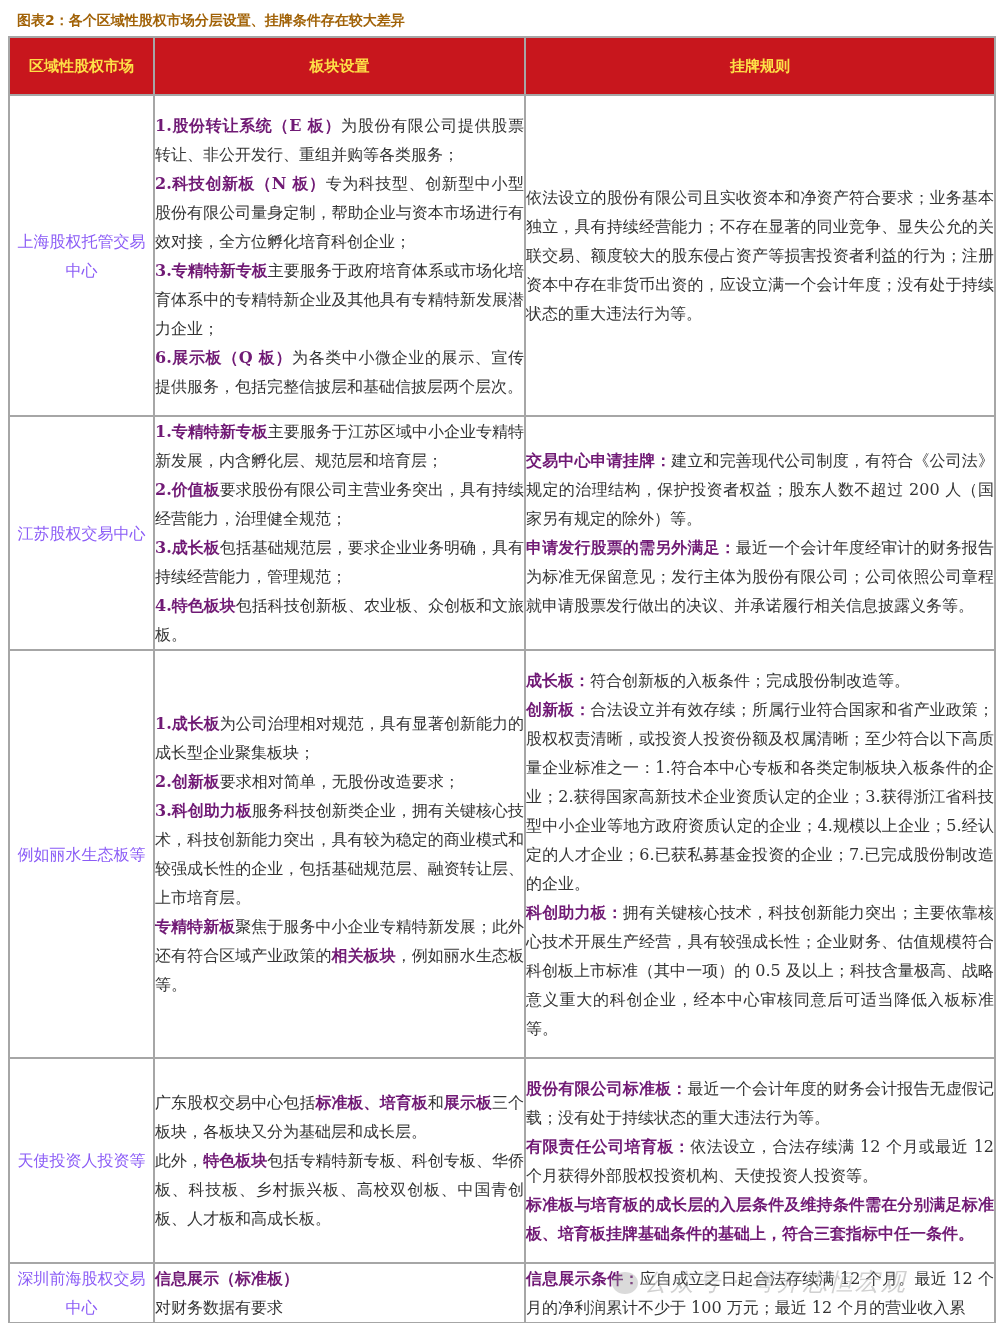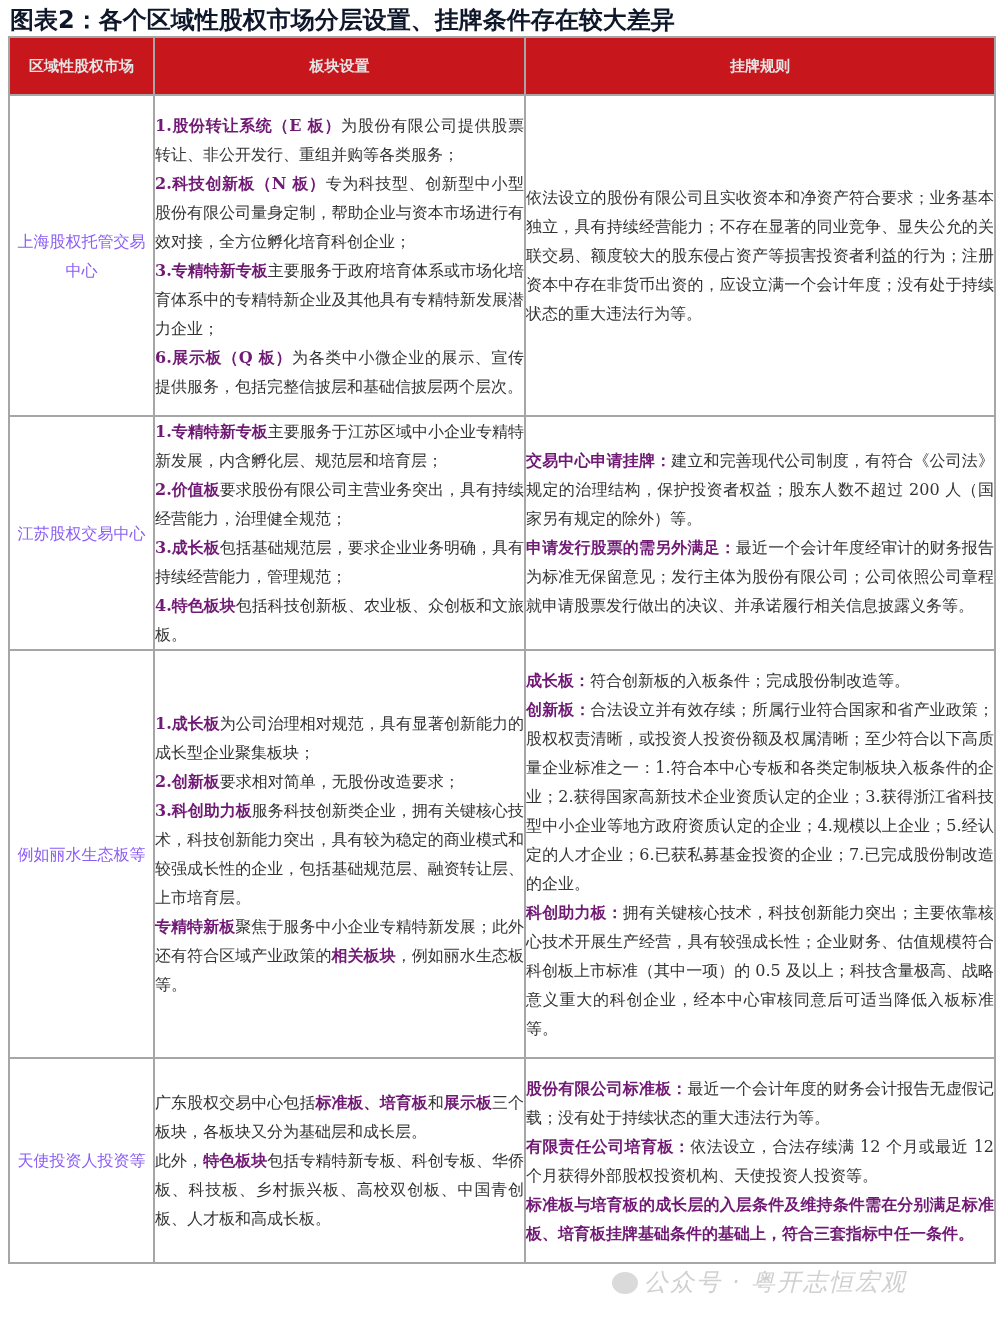--- a/index.html
+++ b/index.html
@@ -2,39 +2,39 @@
 <html><head>
 <meta charset="utf-8">
 <style>
   html, body { margin: 0; padding: 0; background: #ffffff; }
   body {
     width: 1000px; height: 1323px; overflow: hidden; position: relative;
     font-family: "DejaVu Serif", "Liberation Serif", serif;
     color: #222;
   }
   .title {
-    position: absolute; left: 10px; top: 8px;
+    position: absolute; left: 17px; top: 8px;
     font-family: "DejaVu Sans", "Liberation Sans", sans-serif;
-    font-size: 24px; font-weight: bold; color: #0f172a; letter-spacing: 0px;
+    font-size: 14px; font-weight: bold; color: #a16207; letter-spacing: 0px;
     line-height: 24px;
   }
   table.main {
     position: absolute; left: 8px; top: 36px;
     width: 986px;
     border-collapse: collapse;
     table-layout: fixed;
   }
   table.main td, table.main th {
     border: 2px solid #a6a6a6;
     vertical-align: middle;
     padding: 0;
   }
   th {
     background: #c8161d;
-    color: #e5e5e5;
+    color: #fde047;
     font-family: "DejaVu Sans", "Liberation Sans", sans-serif;
     font-size: 15px; font-weight: bold;
     height: 56px;
     text-align: center;
   }
   col.c1 { width: 145px; }
   col.c2 { width: 371px; }
   col.c3 { width: 470px; }
   td.market {
     text-align: center; font-size: 16px; line-height: 29px;
@@ -125,18 +125,28 @@
         <p><span>广东股权交易中心包括</span><b>标准板</b><b>、</b><b>培育板</b><span>和</span><b>展示板</b><span>三个板块，各板块又分为基础层和成长层。</span></p>
         <p><span>此外，</span><b>特色板块</b><span>包括专精特新专板、科创专板、华侨板、科技板、乡村振兴板、高校双创板、中国青创板、人才板和高成长板。</span></p>
       </td>
       <td class="content">
         <p><b>股份有限公司标准板：</b><span>最近一个会计年度的财务会计报告无虚假记载；没有处于持续状态的重大违法行为等。</span></p>
         <p><b>有限责任公司培育板：</b><span>依法设立，合法存续满 12 个月或最近 12 个月获得外部股权投资机构、天使投资人投资等。</span></p>
         <p><b>标准板与培育板的成长层的入层条件及维持条件需在分别满足标准板、培育板挂牌基础条件的基础上，符合三套指标中任一条件。</b></p>
       </td>
     </tr>
 
+    <tr style="height:60px;">
+      <td class="market">深圳前海股权交易中心</td>
+      <td class="content">
+        <p><b>信息展示（标准板）</b></p>
+        <p><span>对财务数据有要求</span></p>
+      </td>
+      <td class="content">
+        <p><b>信息展示条件：</b><span>应自成立之日起合法存续满 12 个月。最近 12 个月的净利润累计不少于 100 万元；最近 12 个月的营业收入累</span></p>
+      </td>
+    </tr>
   </tbody>
 </table>
 
 <div class="wm">
   <span class="wm-icon"></span><span>公众号 · 粤开志恒宏观</span>
 </div>
 
 </body></html>

